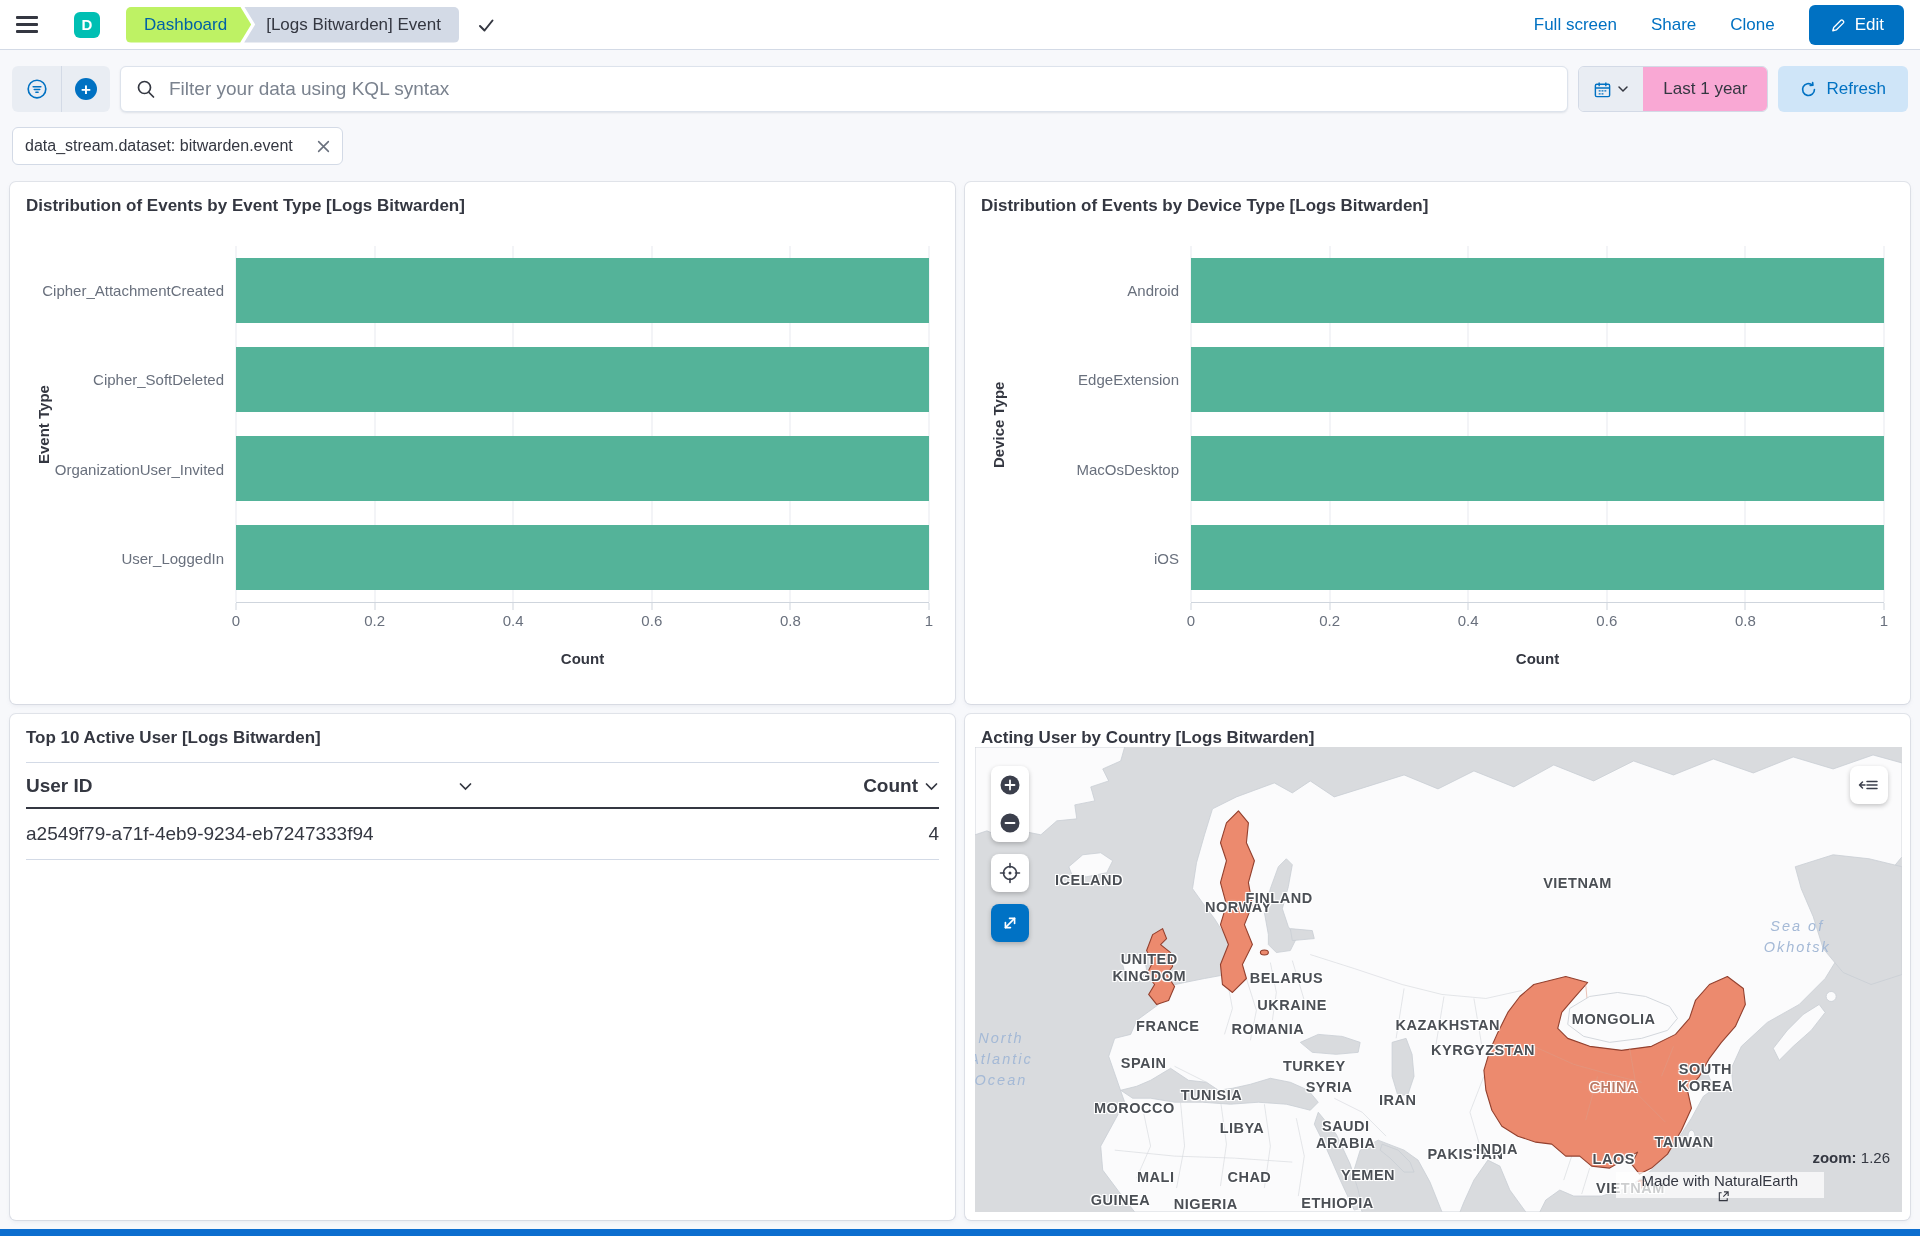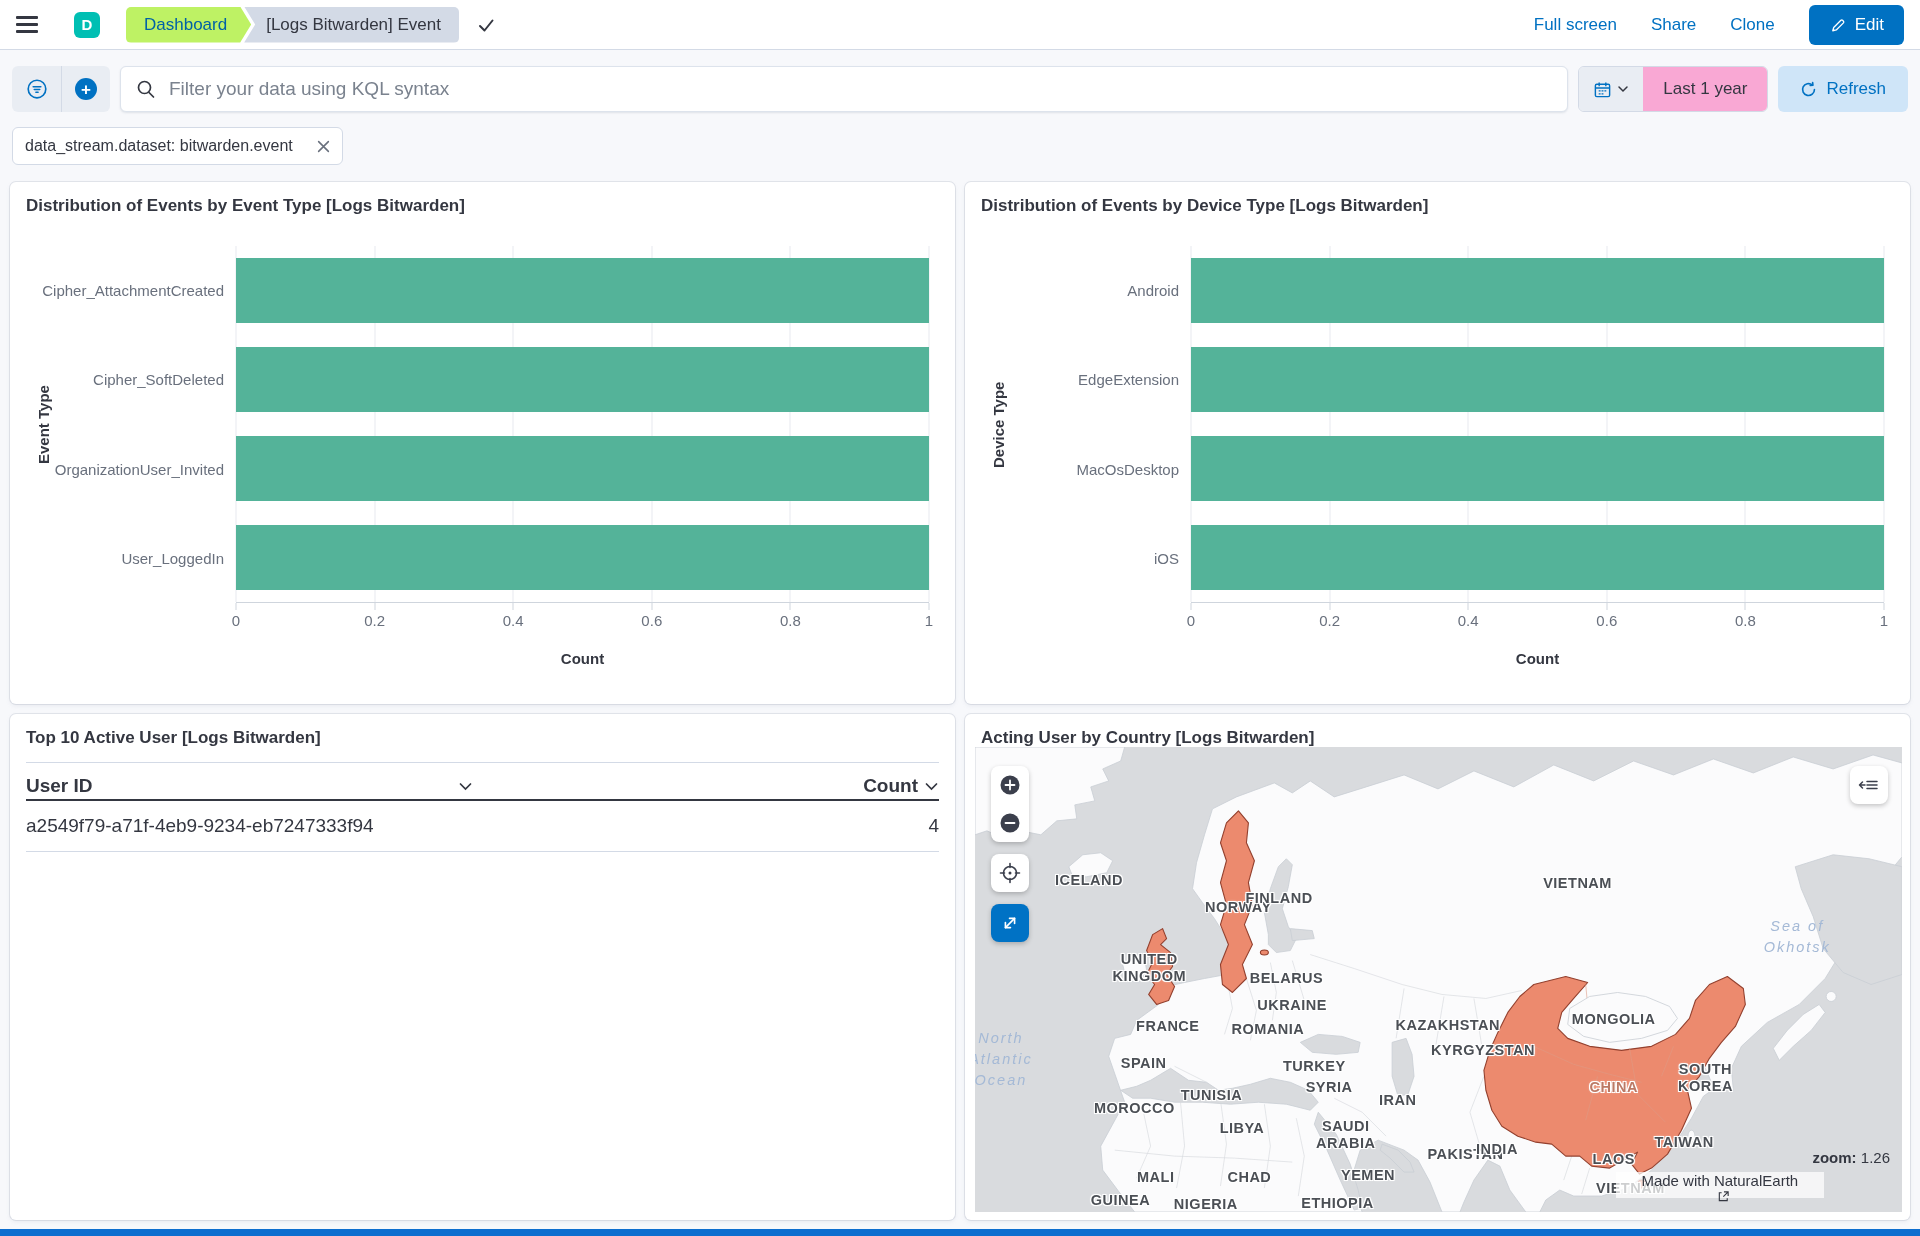--- a/index.html
+++ b/index.html
@@ -55,21 +55,21 @@
   .band { flex:1; display:flex; align-items:center; }
   .bar { height:72%; background:#54B399; }
   .ticks { grid-column:3; grid-row:2; position:relative; }
   .stub { position:absolute; top:0; width:1px; height:7px; background:#cfd5dd; transform:translateX(-50%); }
   .xtick { position:absolute; top:9px; transform:translateX(-50%); color:#69707D; font-size:15px; }
   .x-axis-title { grid-column:3; grid-row:3; display:flex; align-items:flex-end; justify-content:center; font-weight:700; font-size:15px; color:#343741; }
 
   
   .t-divider { margin-top:14px; border-bottom:1px solid #d3dae6; }
   .t-head { display:flex; border-bottom:2px solid #343741; }
-  .t-col { background:none; border:none; font-family:inherit; font-size:19px; font-weight:700; color:#343741; padding:12px 0 2px; cursor:pointer; display:flex; align-items:center; }
+  .t-col { background:none; border:none; font-family:inherit; font-size:19px; font-weight:700; color:#343741; padding:12px 0 10px; cursor:pointer; display:flex; align-items:center; }
   .t-col-user { width:49%; justify-content:space-between; text-align:left; }
   .t-col-count { flex:1; justify-content:flex-end; gap:6px; }
   .t-row { display:flex; border-bottom:1px solid #d3dae6; font-size:19px; color:#343741; cursor:pointer; }
   .t-cell-user { width:49%; padding:14px 0; }
   .t-cell-count { flex:1; padding:14px 0; text-align:right; }
 
   
   .map { position:absolute; top:33px; left:10px; right:8px; bottom:8px; background:#d9dbde; overflow:hidden; }
   .map-svg { position:absolute; inset:0; width:100%; height:100%; }
   .map-labels { position:absolute; inset:0; }

